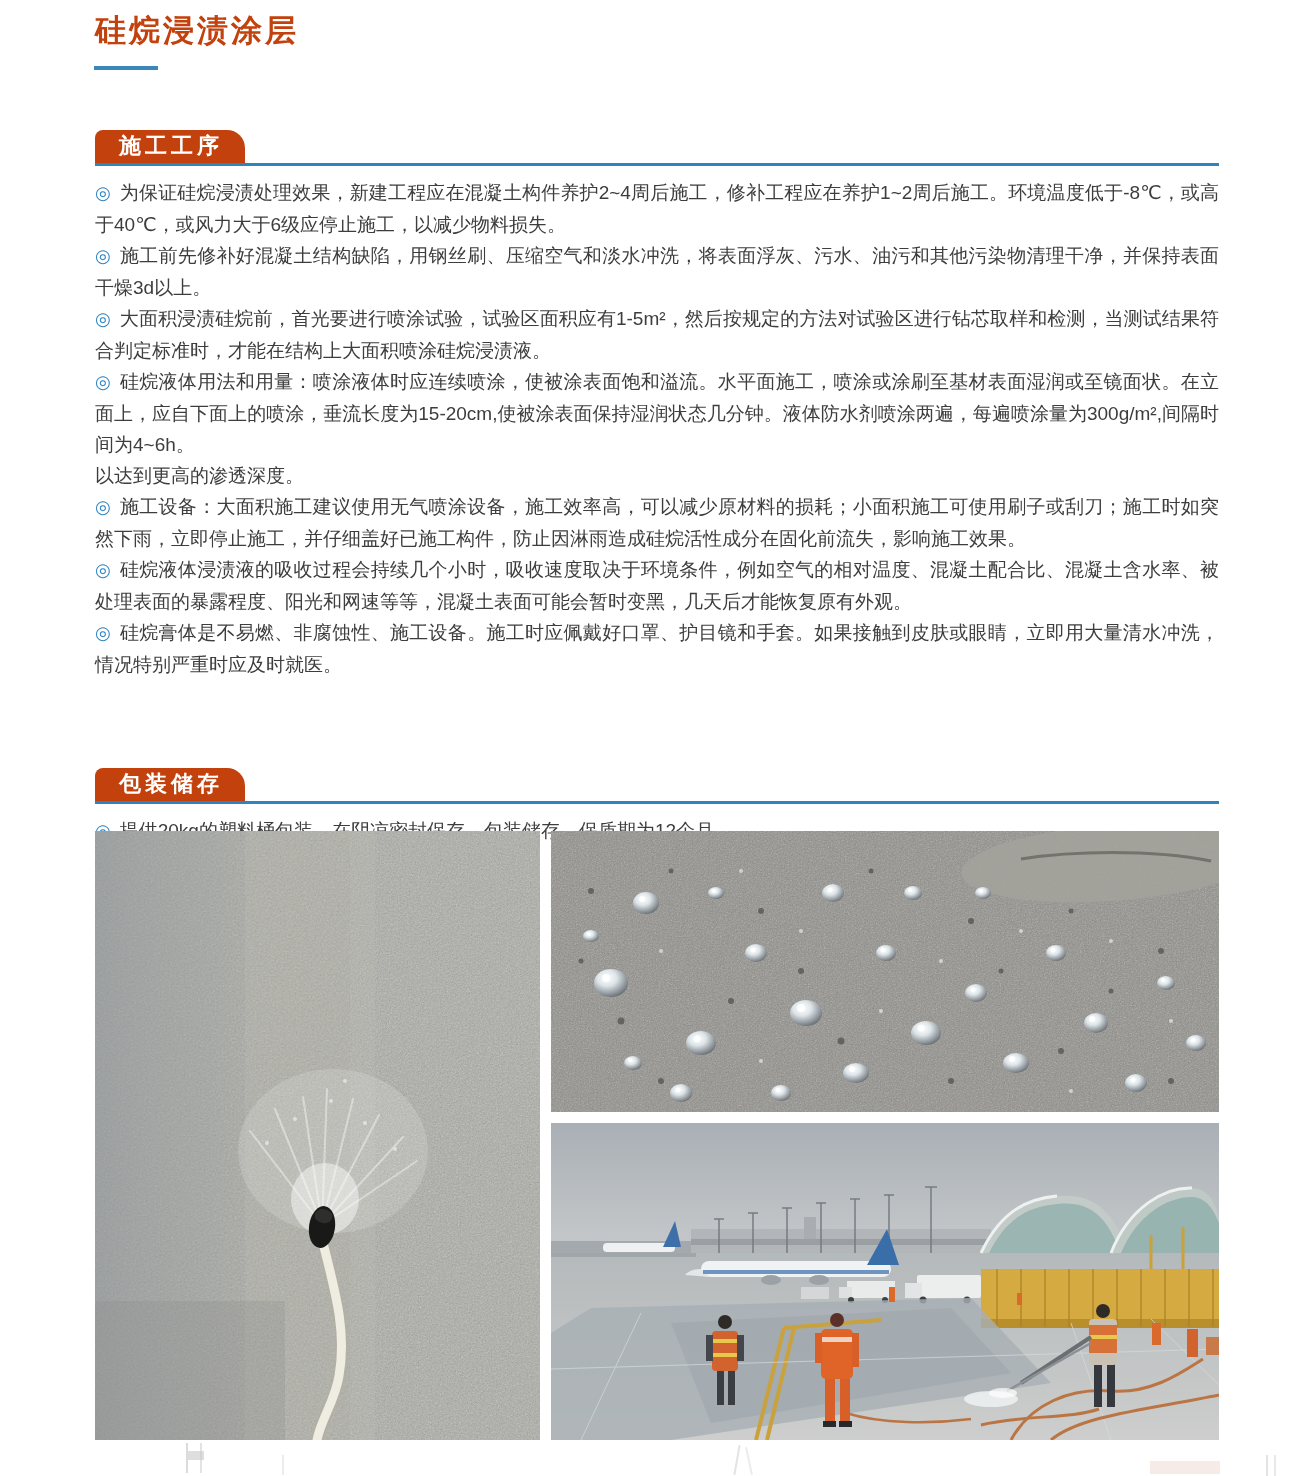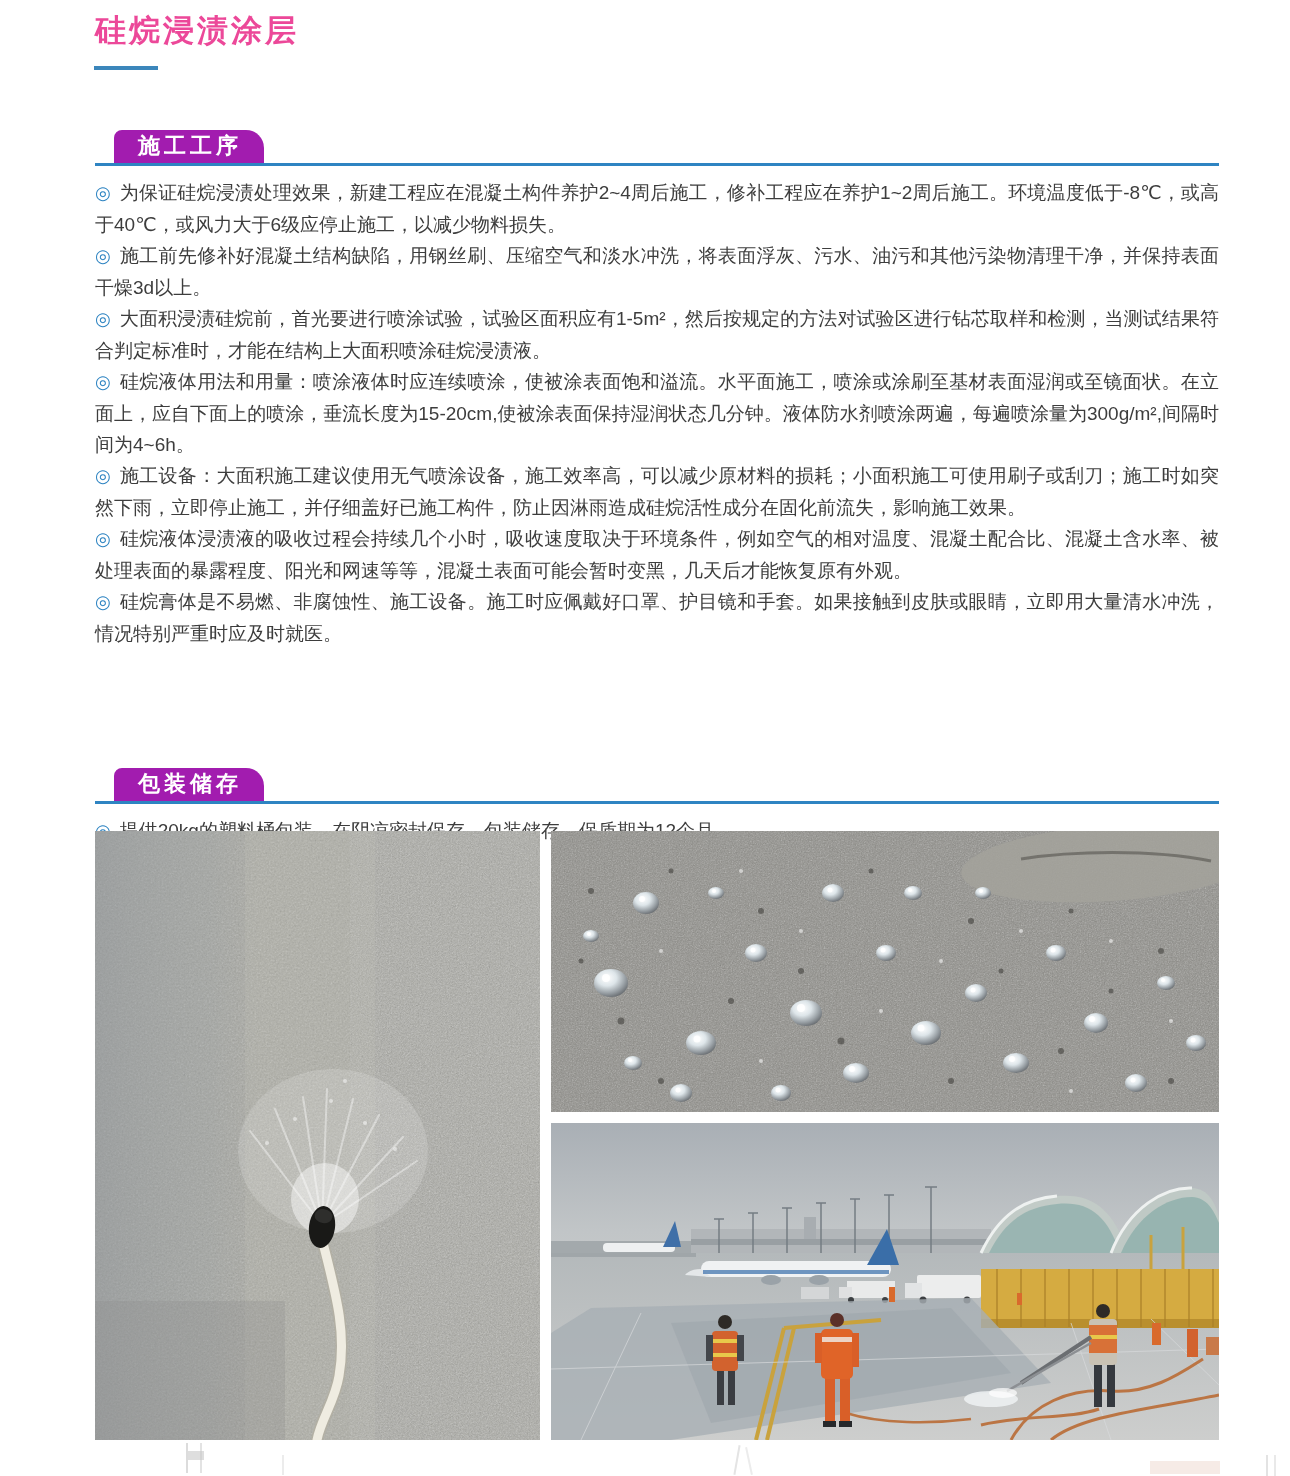--- a/index.html
+++ b/index.html
@@ -1,25 +1,25 @@
 <!DOCTYPE html>
 <html><head>
 <meta charset="utf-8">
 <style>
   html,body{margin:0;padding:0;background:#ffffff;}
   .page{position:relative;width:1290px;height:1476px;background:#ffffff;overflow:hidden;
         font-family:"Liberation Sans","DejaVu Sans",sans-serif;color:#3d3d3d;}
   .doc-title{position:absolute;left:95px;top:10px;font-size:31px;font-weight:bold;
-        color:#ec4899;letter-spacing:3px;text-align:center;}
+        color:#c2410c;letter-spacing:3px;text-align:center;}
   .title-underline{position:absolute;left:94px;top:66px;width:64px;height:4px;background:#3b86bb;}
   .section{position:absolute;left:95px;width:1124px;}
   .sec-construction{top:130px;}
   .sec-storage{top:768px;}
-  .tab{display:inline-block;background:#a21caf;color:#ffffff;font-size:22px;font-weight:bold;
-       letter-spacing:4px;padding:4px 22px 6px 24px;border-radius:8px 18px 0 0;line-height:23px;margin-left:19px;}
+  .tab{display:inline-block;background:#c2410c;color:#ffffff;font-size:22px;font-weight:bold;
+       letter-spacing:4px;padding:4px 22px 6px 24px;border-radius:8px 18px 0 0;line-height:23px;}
   .rule{height:3px;background:#2e84c2;width:1124px;}
   .items{margin-top:11px;text-align:justify;}
   .item{margin:0;font-size:19px;line-height:31px;color:#3d3d3d;}
   .marker{color:#2e84c2;margin-right:9px;font-size:18px;}
   .marker:empty{display:none;margin:0;}
   .photos{position:absolute;left:95px;top:831px;width:1124px;height:609px;}
   .photo{position:absolute;overflow:hidden;}
   .photo svg{display:block;}
   .photo-wall{left:0;top:0;width:445px;height:609px;}
   .photo-beads{left:456px;top:0;width:668px;height:281px;}
@@ -35,20 +35,21 @@
   <div class="title-underline"></div>
 
   <div class="section sec-construction">
     <div class="tab">施工工序</div>
     <div class="rule"></div>
     <div class="items">
       <p class="item"><span class="marker">◎</span><span>为保证硅烷浸渍处理效果，新建工程应在混凝土构件养护2~4周后施工，修补工程应在养护1~2周后施工。环境温度低于-8℃，或高于40℃，或风力大于6级应停止施工，以减少物料损失。</span></p>
       <p class="item"><span class="marker">◎</span><span>施工前先修补好混凝土结构缺陷，用钢丝刷、压缩空气和淡水冲洗，将表面浮灰、污水、油污和其他污染物清理干净，并保持表面干燥3d以上。</span></p>
       <p class="item"><span class="marker">◎</span><span>大面积浸渍硅烷前，首光要进行喷涂试验，试验区面积应有1-5m²，然后按规定的方法对试验区进行钻芯取样和检测，当测试结果符合判定标准时，才能在结构上大面积喷涂硅烷浸渍液。</span></p>
       <p class="item"><span class="marker">◎</span><span>硅烷液体用法和用量：喷涂液体时应连续喷涂，使被涂表面饱和溢流。水平面施工，喷涂或涂刷至基材表面湿润或至镜面状。在立面上，应自下面上的喷涂，垂流长度为15-20cm,使被涂表面保持湿润状态几分钟。液体防水剂喷涂两遍，每遍喷涂量为300g/m²,间隔时间为4~6h。</span></p>
+      <p class="item"><span>以达到更高的渗透深度。</span></p>
       <p class="item"><span class="marker">◎</span><span>施工设备：大面积施工建议使用无气喷涂设备，施工效率高，可以减少原材料的损耗；小面积施工可使用刷子或刮刀；施工时如突然下雨，立即停止施工，并仔细盖好已施工构件，防止因淋雨造成硅烷活性成分在固化前流失，影响施工效果。</span></p>
       <p class="item"><span class="marker">◎</span><span>硅烷液体浸渍液的吸收过程会持续几个小时，吸收速度取决于环境条件，例如空气的相对温度、混凝土配合比、混凝土含水率、被处理表面的暴露程度、阳光和网速等等，混凝土表面可能会暂时变黑，几天后才能恢复原有外观。</span></p>
       <p class="item"><span class="marker">◎</span><span>硅烷膏体是不易燃、非腐蚀性、施工设备。施工时应佩戴好口罩、护目镜和手套。如果接触到皮肤或眼睛，立即用大量清水冲洗，情况特别严重时应及时就医。</span></p>
     </div>
   </div>
 
   <div class="section sec-storage">
     <div class="tab">包装储存</div>
     <div class="rule"></div>
     <div class="items">

